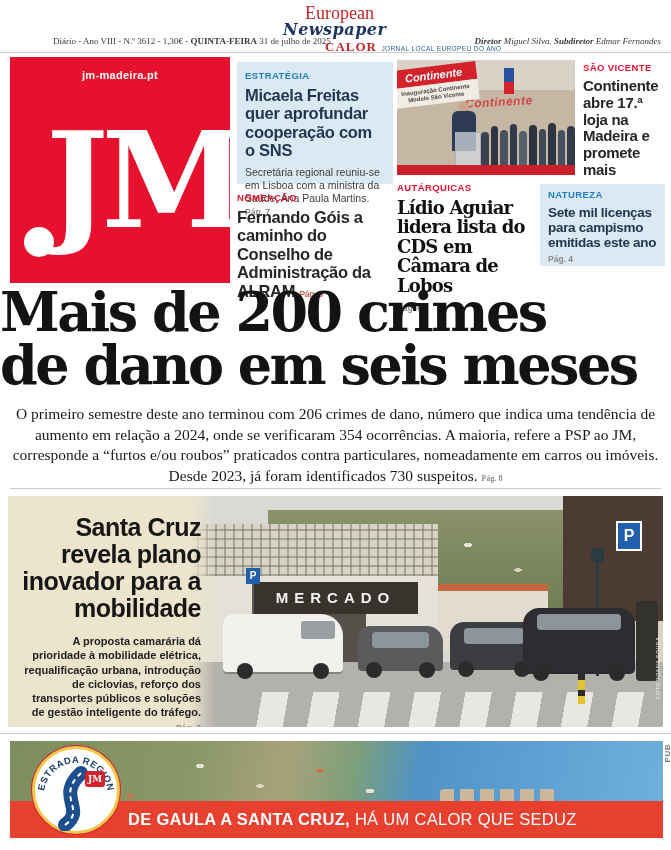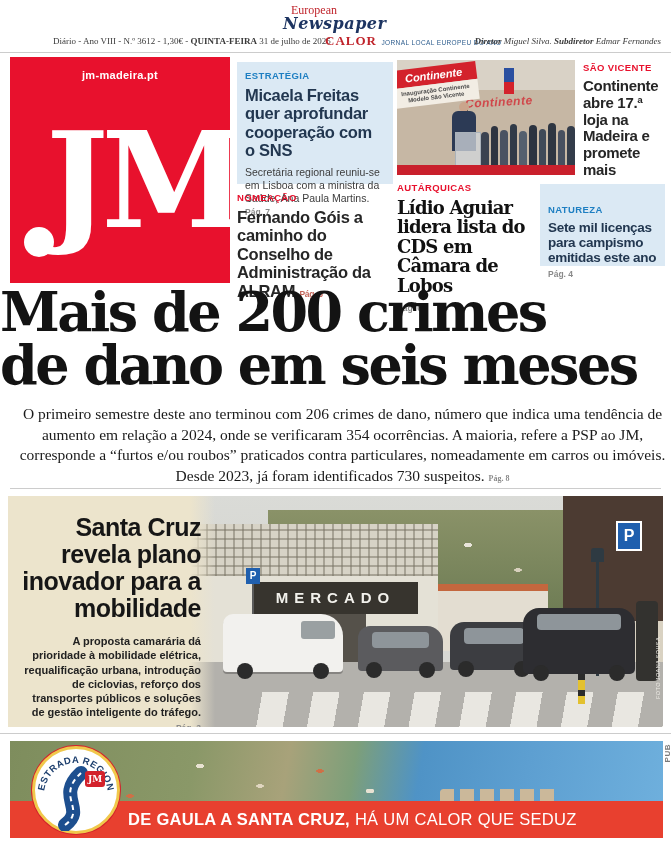--- a/index.html
+++ b/index.html
@@ -6,21 +6,21 @@
   body { background:#e9e9e9; font-family:"Liberation Sans", sans-serif; }
   #page { position:relative; width:671px; height:850px; background:#ffffff; margin:0 auto; overflow:hidden; }
 
   
   .dateline { position:absolute; left:12px; top:36px; font-family:"Liberation Serif", serif; font-size:9px; color:#3a3a3a;margin-left:41px; }
   .dateline b { font-weight:bold; }
   .staff { position:absolute; right:10px; top:36px; font-family:"Liberation Serif", serif; font-size:9px; color:#3a3a3a; }
   .staff .lbl { font-weight:bold; font-style:italic; }
   .staff .nm { font-style:italic; }
   .award { position:absolute; left:283px; top:4px; width:220px; line-height:1; }
-  .award .eu { color:#c0242b; font-family:"Liberation Serif", serif; font-size:12px; margin-left:8px; }
+  .award .eu { color:#c0242b; font-family:"Liberation Serif", serif; font-size:18px; margin-left:22px; }
   .award .np { color:#1d3461; font-family:"DejaVu Serif", serif; font-weight:bold; font-style:italic; font-size:16px; letter-spacing:0.5px; }
   .award .aw { color:#c0242b; font-family:"Liberation Serif", serif; font-weight:bold; font-size:13px; margin-left:42px; letter-spacing:1px; display:inline-block; }
   .award .tg { color:#2d5d8e; font-size:6.5px; letter-spacing:0.4px; }
   .hairline { position:absolute; left:0; width:671px; height:1px; background:#cccccc; }
 
   
   .masthead { position:absolute; left:10px; top:57px; width:220px; height:226px; background:#e8112d; }
   .masthead .url { position:absolute; top:12px; width:100%; text-align:center; color:#ffffff; font-size:11px; font-weight:bold; letter-spacing:0.3px; }
   .masthead .logo { position:absolute; left:36px; top:58px; color:#ffffff; font-family:"DejaVu Serif", serif; font-weight:bold; font-size:132px; line-height:1; letter-spacing:-7px; }
   .masthead .dot { position:absolute; left:14px; top:170px; width:30px; height:30px; border-radius:50%; background:#ffffff; }
@@ -34,41 +34,41 @@
   .box-estrategia .t-head { font-size:16.5px; color:#223750; margin-bottom:6px; }
   .box-estrategia .body { font-size:10.5px; color:#3c3c3c; line-height:1.25; }
   .box-nomeacao { position:absolute; left:237px; top:192px; width:156px; }
   .box-nomeacao .t-head { font-size:16.5px; color:#262626; }
   .box-nomeacao .pageref { color:#c4665a; }
   .photo-continente { position:absolute; left:397px; top:60px; width:178px; height:115px; background:#c6b7a4; overflow:hidden; }
   .box-saovicente { position:absolute; left:583px; top:62px; width:82px; }
   .box-saovicente .t-head { font-size:15px; color:#262626; margin-bottom:4px; }
   .box-autarquicas { position:absolute; left:397px; top:182px; width:132px; }
   .box-autarquicas .t-head { font-family:"DejaVu Serif", serif; font-size:18px; letter-spacing:-0.8px; color:#111111; line-height:1.08; margin-bottom:8px; }
-  .box-natureza { position:absolute; left:540px; top:184px; width:125px; height:82px; background:#dbe9f4; padding:20px 8px; }
+  .box-natureza { position:absolute; left:540px; top:184px; width:125px; height:82px; background:#dbe9f4; padding:5px 8px; }
   .box-natureza .t-head { font-size:13.5px; color:#223750; margin-bottom:4px; }
 
   
   .cp-ceiling { position:absolute; left:0; top:0; width:178px; height:30px; background:#d9d2c6; }
   .cp-sign { position:absolute; left:-4px; top:6px; width:86px; height:58px; transform:rotate(-7deg); }
   .cp-sign .red { background:#d3222c; color:#ffffff; font-style:italic; font-weight:bold; font-size:11px; text-align:center; padding:3px 0; }
   .cp-sign .white { background:#f2ede4; color:#4a4a4a; font-size:6px; font-weight:bold; text-align:center; padding:3px 2px; line-height:1.2; }
   .cp-wallbrand { position:absolute; left:68px; top:35px; color:rgba(211,34,44,0.75); font-style:italic; font-weight:bold; font-size:12px; transform:rotate(-3deg); letter-spacing:0.5px; }
   .cp-banner { position:absolute; left:107px; top:8px; width:10px; height:26px; background:linear-gradient(#2a4fa0 55%, #d3222c 55%); }
   .cp-speaker-head { position:absolute; left:62px; top:42px; width:10px; height:10px; border-radius:50%; background:#caa58c; }
   .cp-speaker-body { position:absolute; left:55px; top:51px; width:24px; height:40px; border-radius:6px 6px 0 0; background:#2c3a55; }
   .cp-podium { position:absolute; left:58px; top:72px; width:26px; height:43px; background:rgba(210,215,220,0.75); border:1px solid #aab2ba; }
   .cp-mic { position:absolute; left:70px; top:48px; width:1px; height:26px; background:#222; }
   .cp-crowd { position:absolute; left:84px; top:58px; right:0; height:48px; display:flex; align-items:flex-end; gap:2px; }
   .cp-crowd div { width:9px; border-radius:4px 4px 0 0; }
   .cp-floor { position:absolute; left:0; bottom:0; width:178px; height:10px; background:#c9202c; }
 
   
   .lead-head { position:absolute; left:0; top:286px; width:671px; text-align:left; font-family:"DejaVu Serif", serif; font-weight:bold; font-size:54px; line-height:0.98; letter-spacing:-2.5px; color:#131313; }
-  .standfirst { position:absolute; left:12px; top:404px; width:647px; text-align:center; font-family:"Liberation Serif", serif; font-size:15.5px; line-height:1.33; color:#1a1a1a;margin-left:7px; }
+  .standfirst { position:absolute; left:12px; top:404px; width:647px; text-align:center; font-family:"Liberation Serif", serif; font-size:15.5px; line-height:1.33; color:#1a1a1a; }
   .standfirst .pageref { font-size:8px; }
 
   
   .feature { position:absolute; left:8px; top:496px; width:655px; height:231px; background:#d8d8d4; overflow:hidden; }
   .f-panel { position:absolute; left:0; top:0; width:207px; height:231px; background:linear-gradient(90deg, #ece4cc 88%, rgba(236,228,204,0)); padding:18px 14px 0 10px; text-align:right; z-index:5; }
   .f-panel .t-head { font-size:25px; color:#161616; letter-spacing:-0.5px; line-height:1.08; margin-bottom:12px; }
   .f-panel .body { font-size:11px; font-weight:bold; color:#222222; line-height:1.3; }
   .mp { position:absolute; } 
   .mp-sky { left:180px; top:0; width:475px; height:120px; background:linear-gradient(#dadbd7, #d2d3cd); }
   .mp-hill { left:260px; top:14px; width:395px; height:100px; background:

